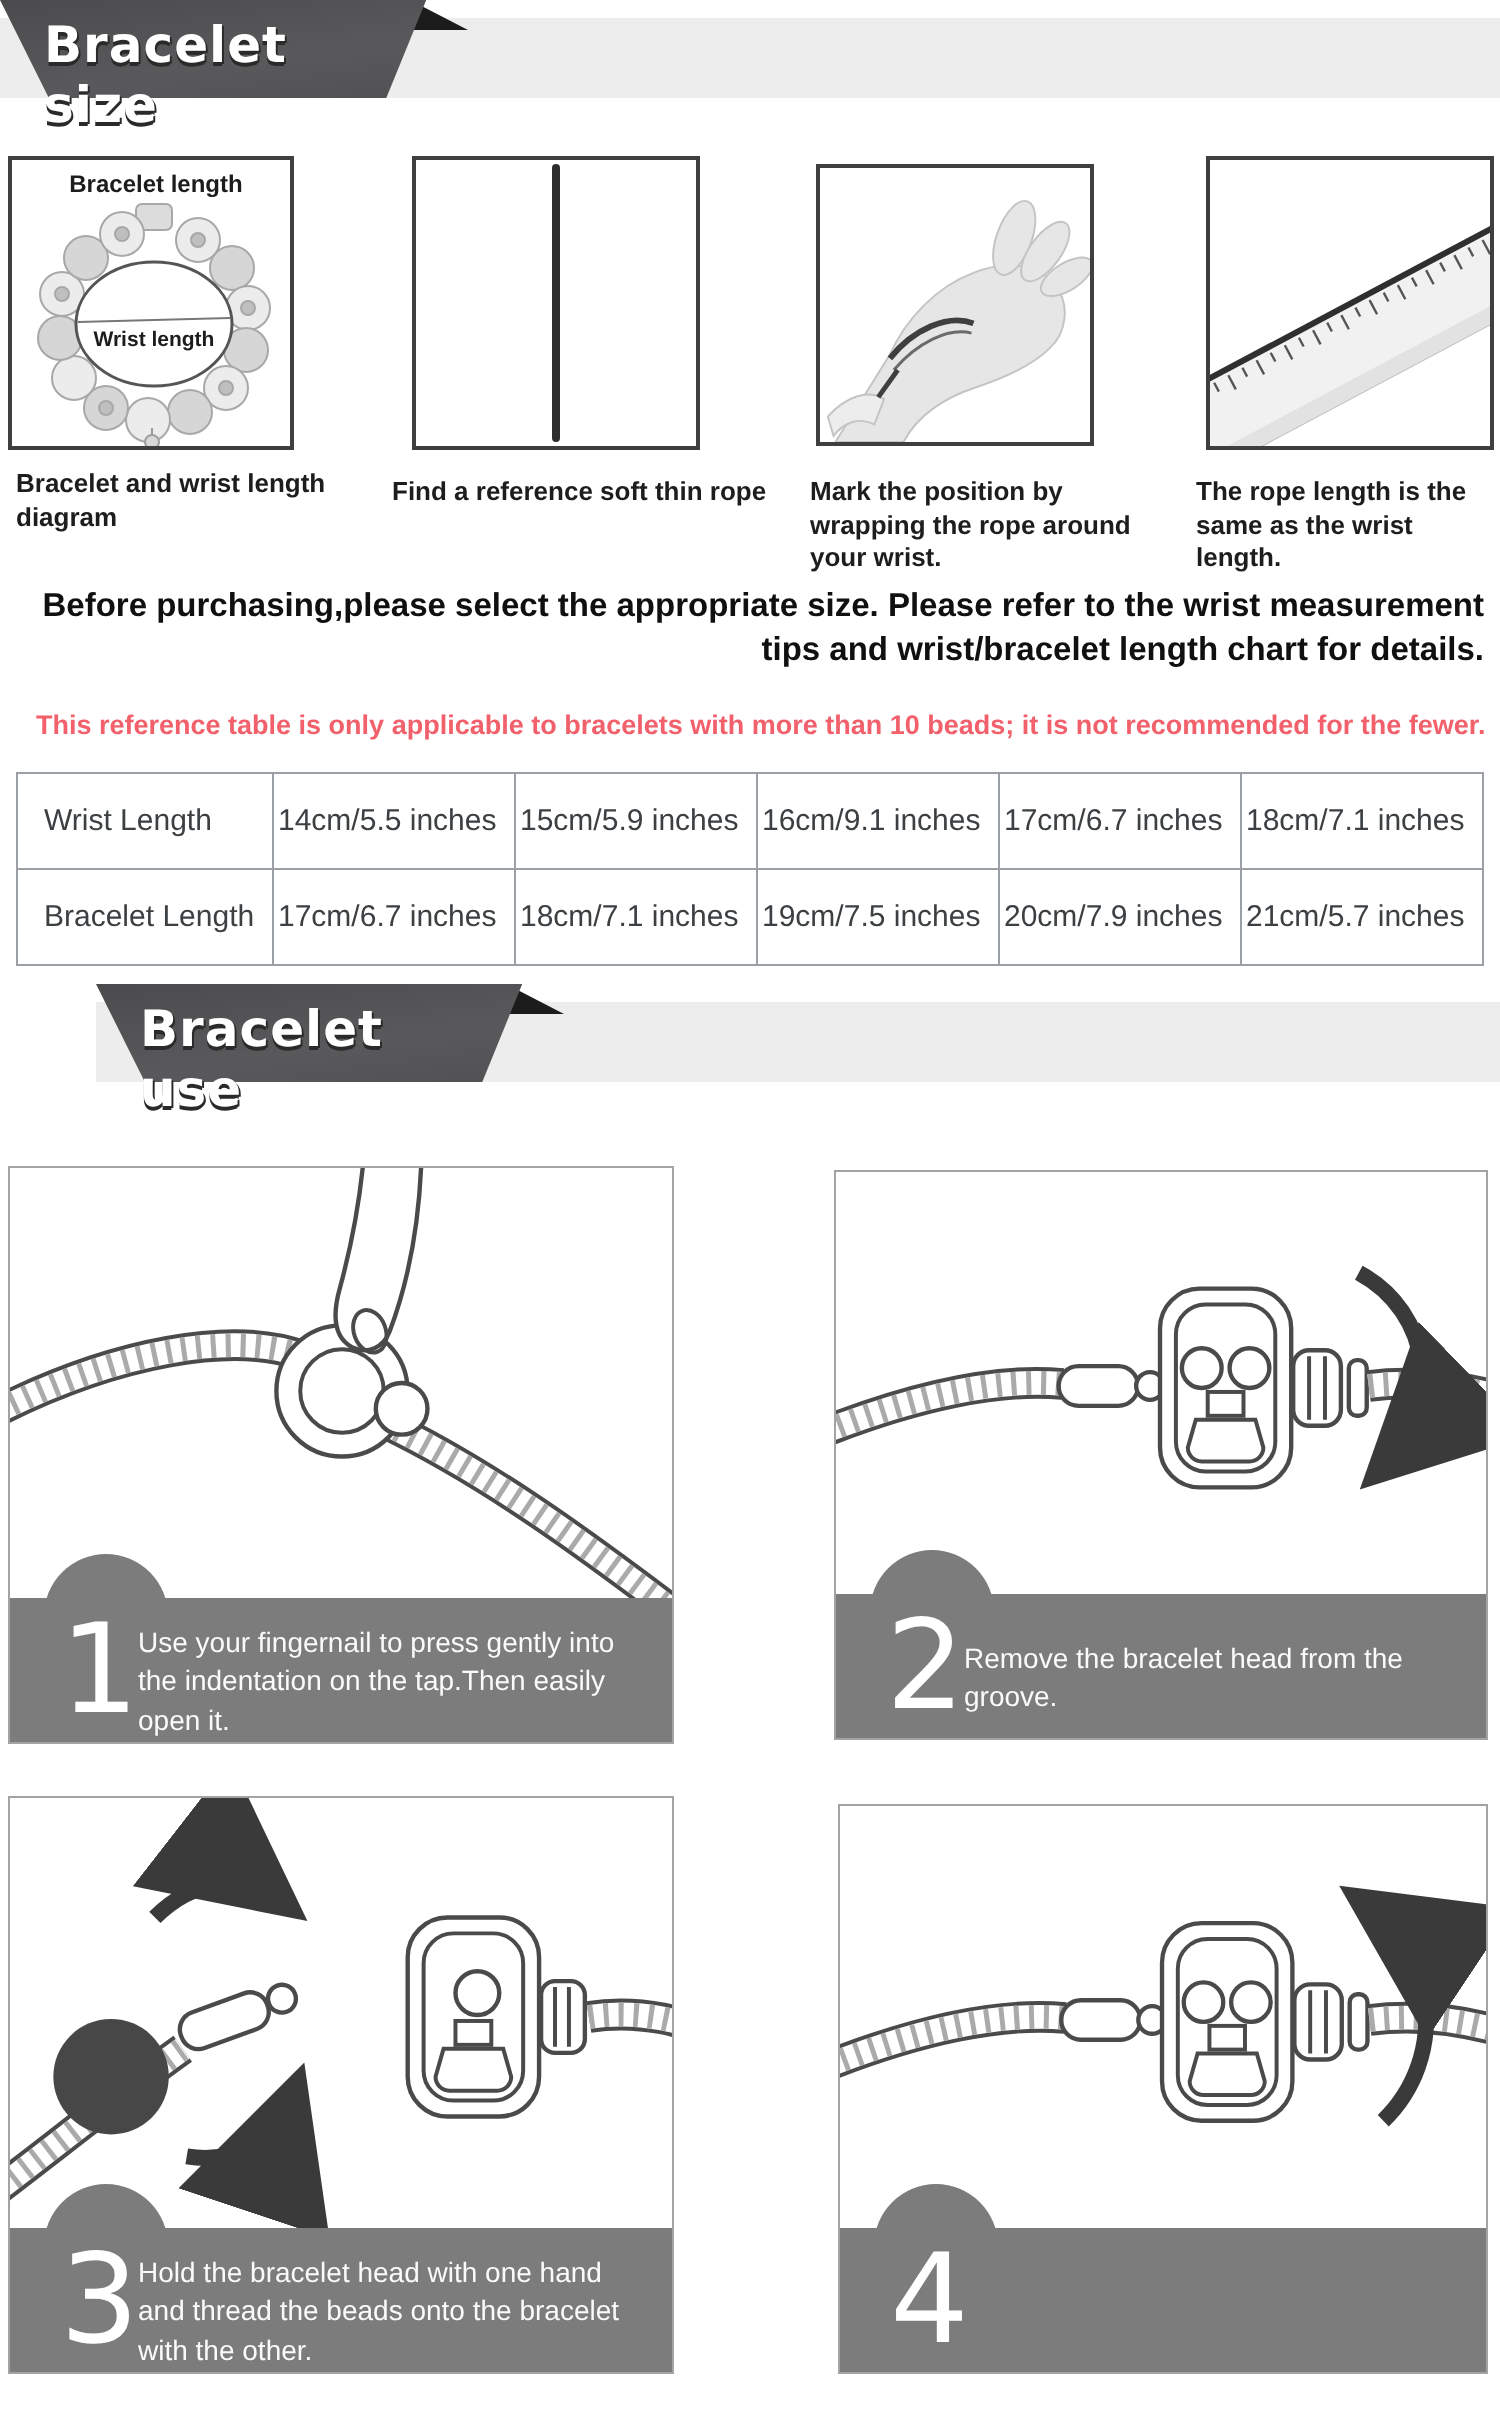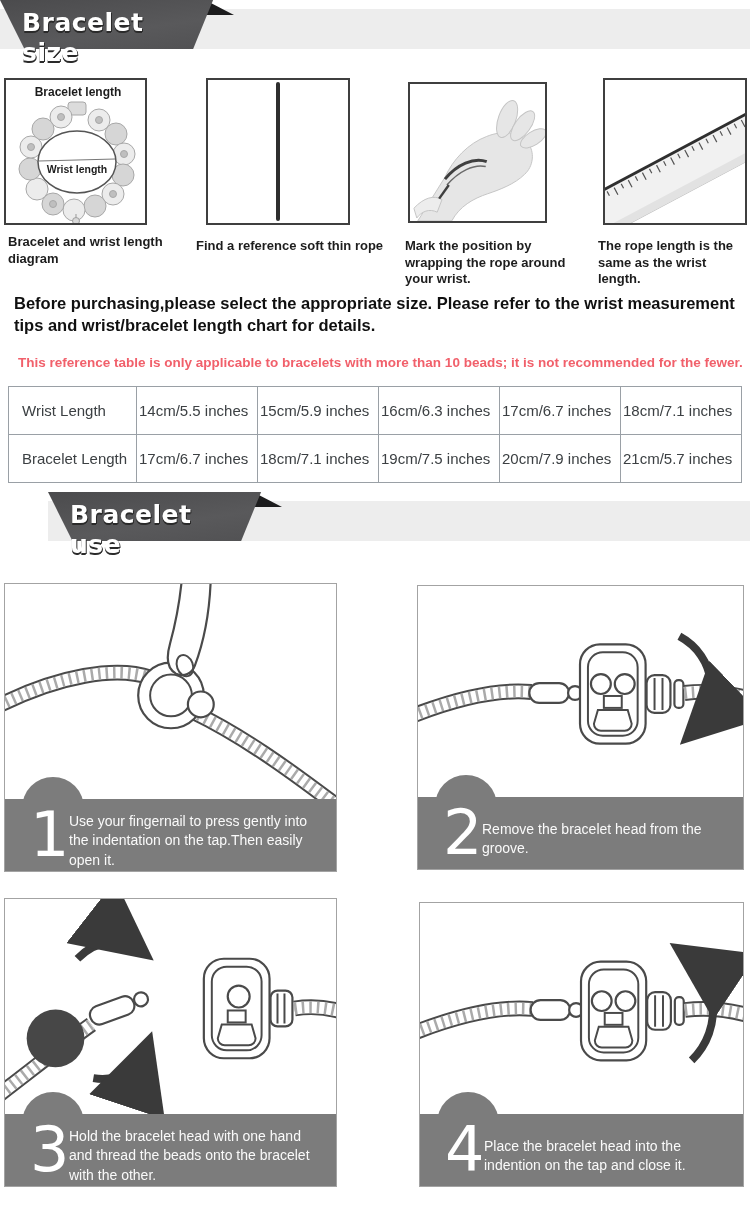--- a/index.html
+++ b/index.html
@@ -19,21 +19,21 @@
                  text-shadow:0 2px 0 #2a2a2a,1px 1px 0 #2a2a2a;}
 
   
   .mbox{position:absolute;background:#fff;border:2px solid #3f3f3f;box-sizing:border-box;}
   .mcap{position:absolute;font:700 13px/1.28 "Liberation Sans",sans-serif;color:#1d1d1d;}
   .rope-line{position:absolute;left:50%;top:2px;bottom:2px;width:4px;margin-left:-2px;
              background:#2e2e2e;border-radius:2px;}
 
   
   .notice{position:absolute;left:14px;top:292px;width:728px;margin:0;
-          font:700 16.5px/1.35 "Liberation Sans",sans-serif;color:#101010;}
+          font:700 16.5px/1.35 "Liberation Sans",sans-serif;color:#101010;text-align:right;}
   .warning{position:absolute;left:14px;top:350px;width:728px;margin:4px;
            font:700 13.5px/1.3 "Liberation Sans",sans-serif;color:#f1606b;}
 
   
   .size-table{position:absolute;left:8px;top:386px;width:734px;border-collapse:collapse;
               table-layout:fixed;}
   .size-table td{border:1.5px solid #9aa0a6;height:47px;font:400 15px "Liberation Sans",sans-serif;
                  color:#3c4043;padding:0 2px;}
   .size-table td.lbl{width:112px;text-align:left;padding-left:13px;}
 
@@ -139,21 +139,21 @@
 
   <p class="notice">Before purchasing,please select the appropriate size. Please refer to the wrist measurement tips and wrist/bracelet length chart for details.</p>
   <p class="warning">This reference table is only applicable to bracelets with more than 10 beads; it is not recommended for the fewer.</p>
 
   <table class="size-table">
     <tbody>
         <tr>
       <td class="lbl">Wrist Length</td>
       <td>14cm/5.5 inches</td>
       <td>15cm/5.9 inches</td>
-      <td>16cm/6.3 inches</td>
+      <td>16cm/9.1 inches</td>
       <td>17cm/6.7 inches</td>
       <td>18cm/7.1 inches</td>
     </tr>
     <tr>
       <td class="lbl">Bracelet Length</td>
       <td>17cm/6.7 inches</td>
       <td>18cm/7.1 inches</td>
       <td>19cm/7.5 inches</td>
       <td>20cm/7.9 inches</td>
       <td>21cm/5.7 inches</td>
@@ -290,16 +290,15 @@
         <rect x="258" y="94" width="9" height="28" rx="4" class="ln"></rect>
         <path class="tube-o" d="M268,107 C300,103 332,110 360,122"></path>
         <path class="tube-i" d="M268,107 C300,103 332,110 360,122"></path>
         <path class="tube-h" d="M268,107 C300,103 332,110 360,122"></path>
         <path class="arrow" d="M275,158 C308,126 302,72 266,48" marker-end="url(#ah4)"></path>
       </svg>
     </div>
     <div class="bump"></div>
     <div class="band"></div>
     <div class="num">4</div>
-    <div class="step-text">Place the bracelet head into the indention on the tap and close it.</div>
   </div>
 
 </div>
 
 </body></html>

